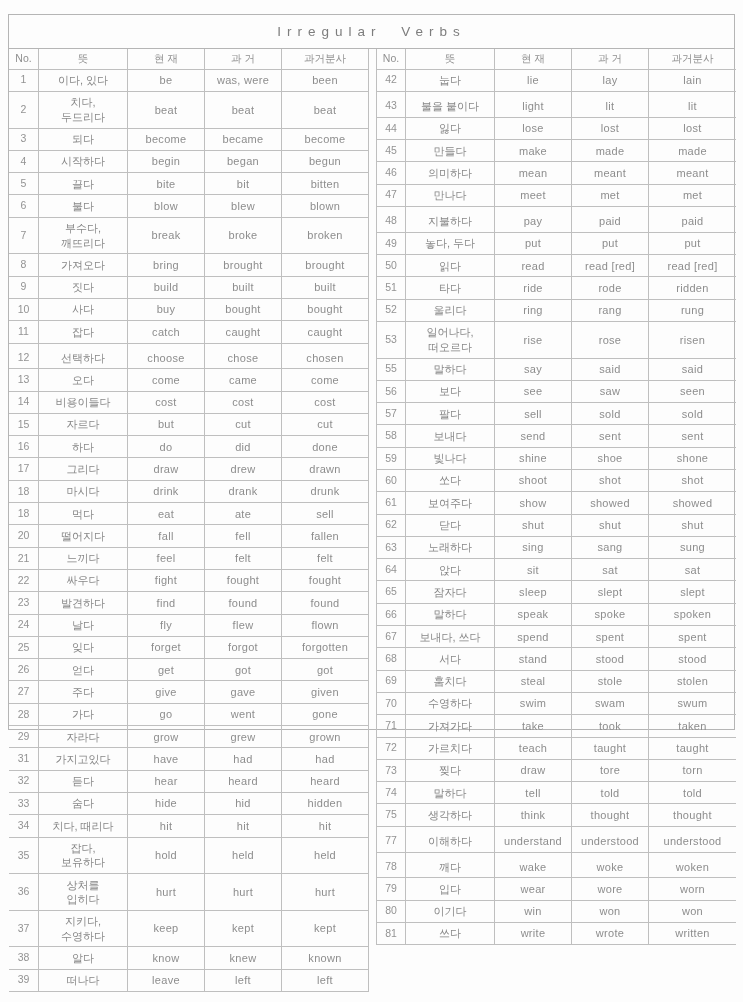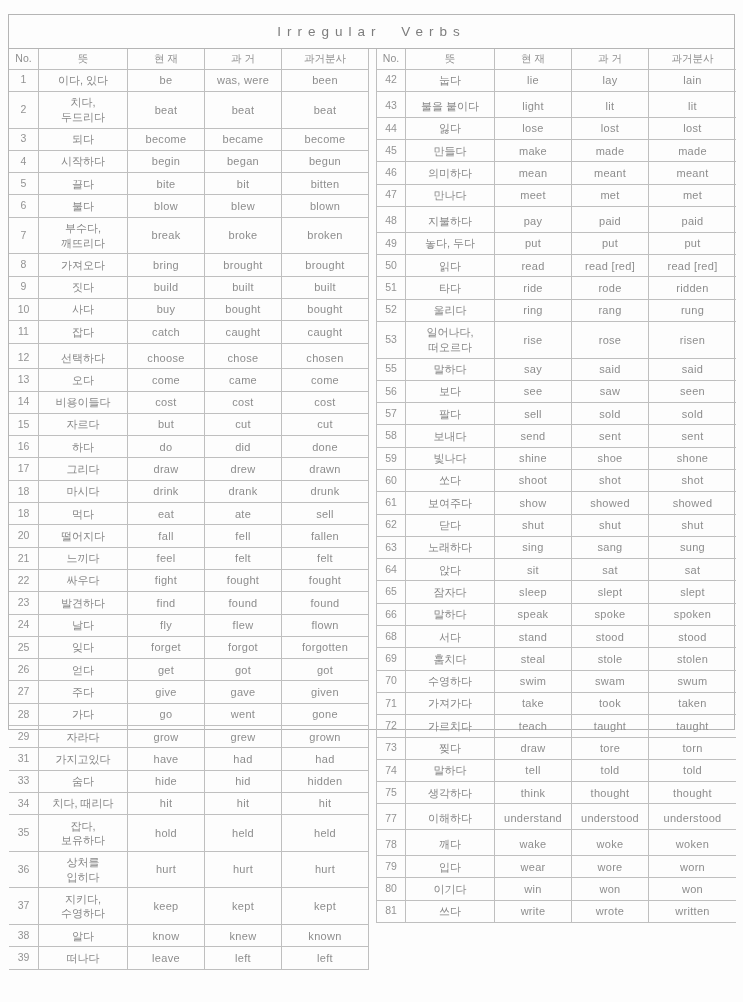--- a/index.html
+++ b/index.html
@@ -296,20 +296,27 @@
               <td class="eng">grown</td>
             </tr>
             <tr>
               <td class="no-cell">31</td>
               <td class="meaning">가지고있다</td>
               <td class="eng">have</td>
               <td class="eng">had</td>
               <td class="eng">had</td>
             </tr>
             <tr>
+              <td class="no-cell">32</td>
+              <td class="meaning">듣다</td>
+              <td class="eng">hear</td>
+              <td class="eng">heard</td>
+              <td class="eng">heard</td>
+            </tr>
+            <tr>
               <td class="no-cell">33</td>
               <td class="meaning">숨다</td>
               <td class="eng">hide</td>
               <td class="eng">hid</td>
               <td class="eng">hidden</td>
             </tr>
             <tr>
               <td class="no-cell">34</td>
               <td class="meaning">치다, 때리다</td>
               <td class="eng">hit</td>
@@ -540,20 +547,27 @@
               <td class="eng">slept</td>
             </tr>
             <tr>
               <td class="no-cell">66</td>
               <td class="meaning">말하다</td>
               <td class="eng">speak</td>
               <td class="eng">spoke</td>
               <td class="eng">spoken</td>
             </tr>
             <tr>
+              <td class="no-cell">67</td>
+              <td class="meaning">보내다, 쓰다</td>
+              <td class="eng">spend</td>
+              <td class="eng">spent</td>
+              <td class="eng">spent</td>
+            </tr>
+            <tr>
               <td class="no-cell">68</td>
               <td class="meaning">서다</td>
               <td class="eng">stand</td>
               <td class="eng">stood</td>
               <td class="eng">stood</td>
             </tr>
             <tr>
               <td class="no-cell">69</td>
               <td class="meaning">훔치다</td>
               <td class="eng">steal</td>

